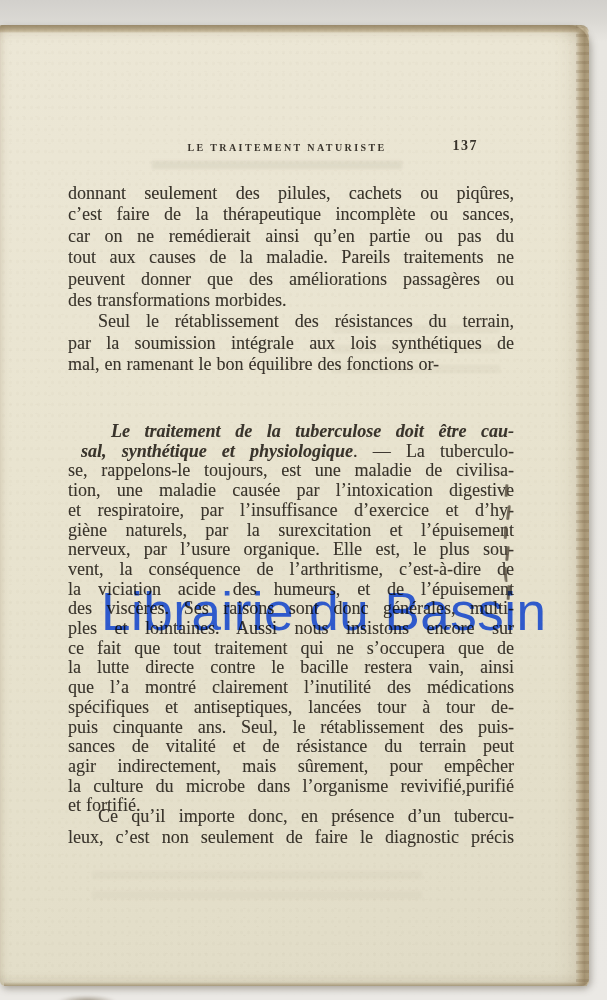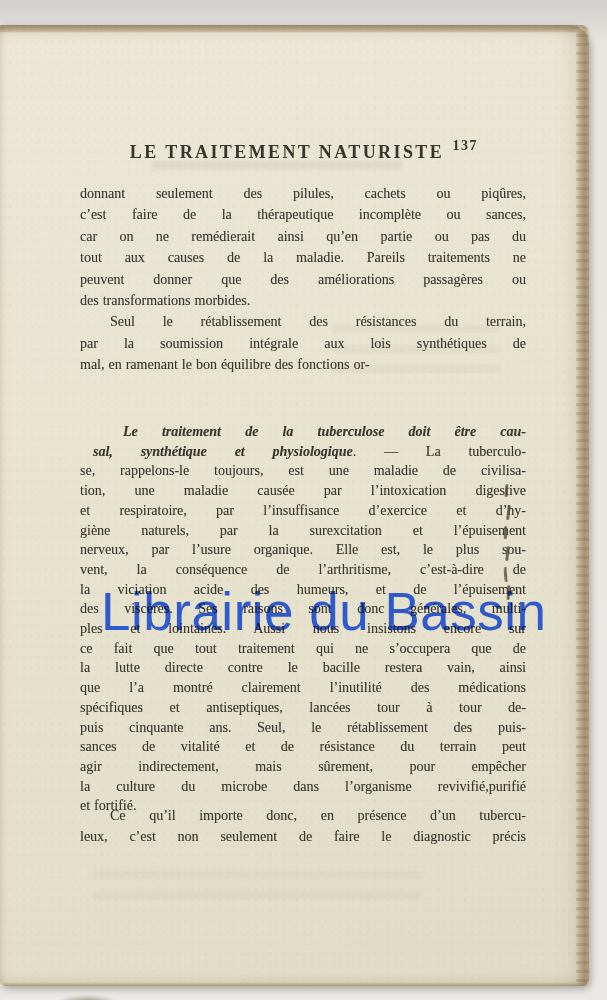--- a/index.html
+++ b/index.html
@@ -46,30 +46,30 @@
   }
   .ghost{position:absolute;pointer-events:none;filter:blur(1.6px);
     background:repeating-linear-gradient(180deg,rgba(110,104,82,.09) 0 8px,rgba(0,0,0,0) 8px 20px);}
   .ghost1{left:152px;top:136px;width:250px;height:13px;}
   .ghost2{left:332px;top:300px;width:168px;height:58px;opacity:.6;}
   .ghost3{left:92px;top:846px;width:330px;height:40px;opacity:.45;}
 
   .header{position:absolute;left:64px;top:117px;width:446px;height:22px;}
   .header-title{
     position:absolute;left:0;right:0;text-align:center;
-    font-weight:700;font-size:18px;letter-spacing:2.4px;color:var(--ink,#39342c);
+    font-weight:700;font-size:10px;letter-spacing:2.4px;color:var(--ink,#39342c);
   }
   .pagenum{
     position:absolute;right:32px;top:-4px;
     font-weight:700;font-size:14px;letter-spacing:1.5px;color:var(--ink,#39342c);
   }
 
   .textcol{
-    position:absolute;left:80px;width:446px;color:var(--ink,#39342c);
-    font-size:14px;text-shadow:.3px .3px 0 rgba(45,40,30,.28);word-spacing:.5px;
+    position:absolute;left:68px;width:446px;color:var(--ink,#39342c);
+    font-size:18px;text-shadow:.3px .3px 0 rgba(45,40,30,.28);word-spacing:.5px;
   }
   .blockA{top:158px;line-height:21.4px;}
   .blockB{top:397px;line-height:19.7px;}
   .blockC{top:781px;line-height:20.5px;}
   .line{text-align:justify;text-align-last:justify;}
   .para > .line:last-child,.lines > .line:last-child{text-align-last:left;}
   .keep-last > .line:last-child{text-align-last:justify;}
   .indent-first > .line:first-child,.line.indent{text-indent:30px;}
   .bi{font-style:italic;font-weight:700;margin-left:13px;}
 

